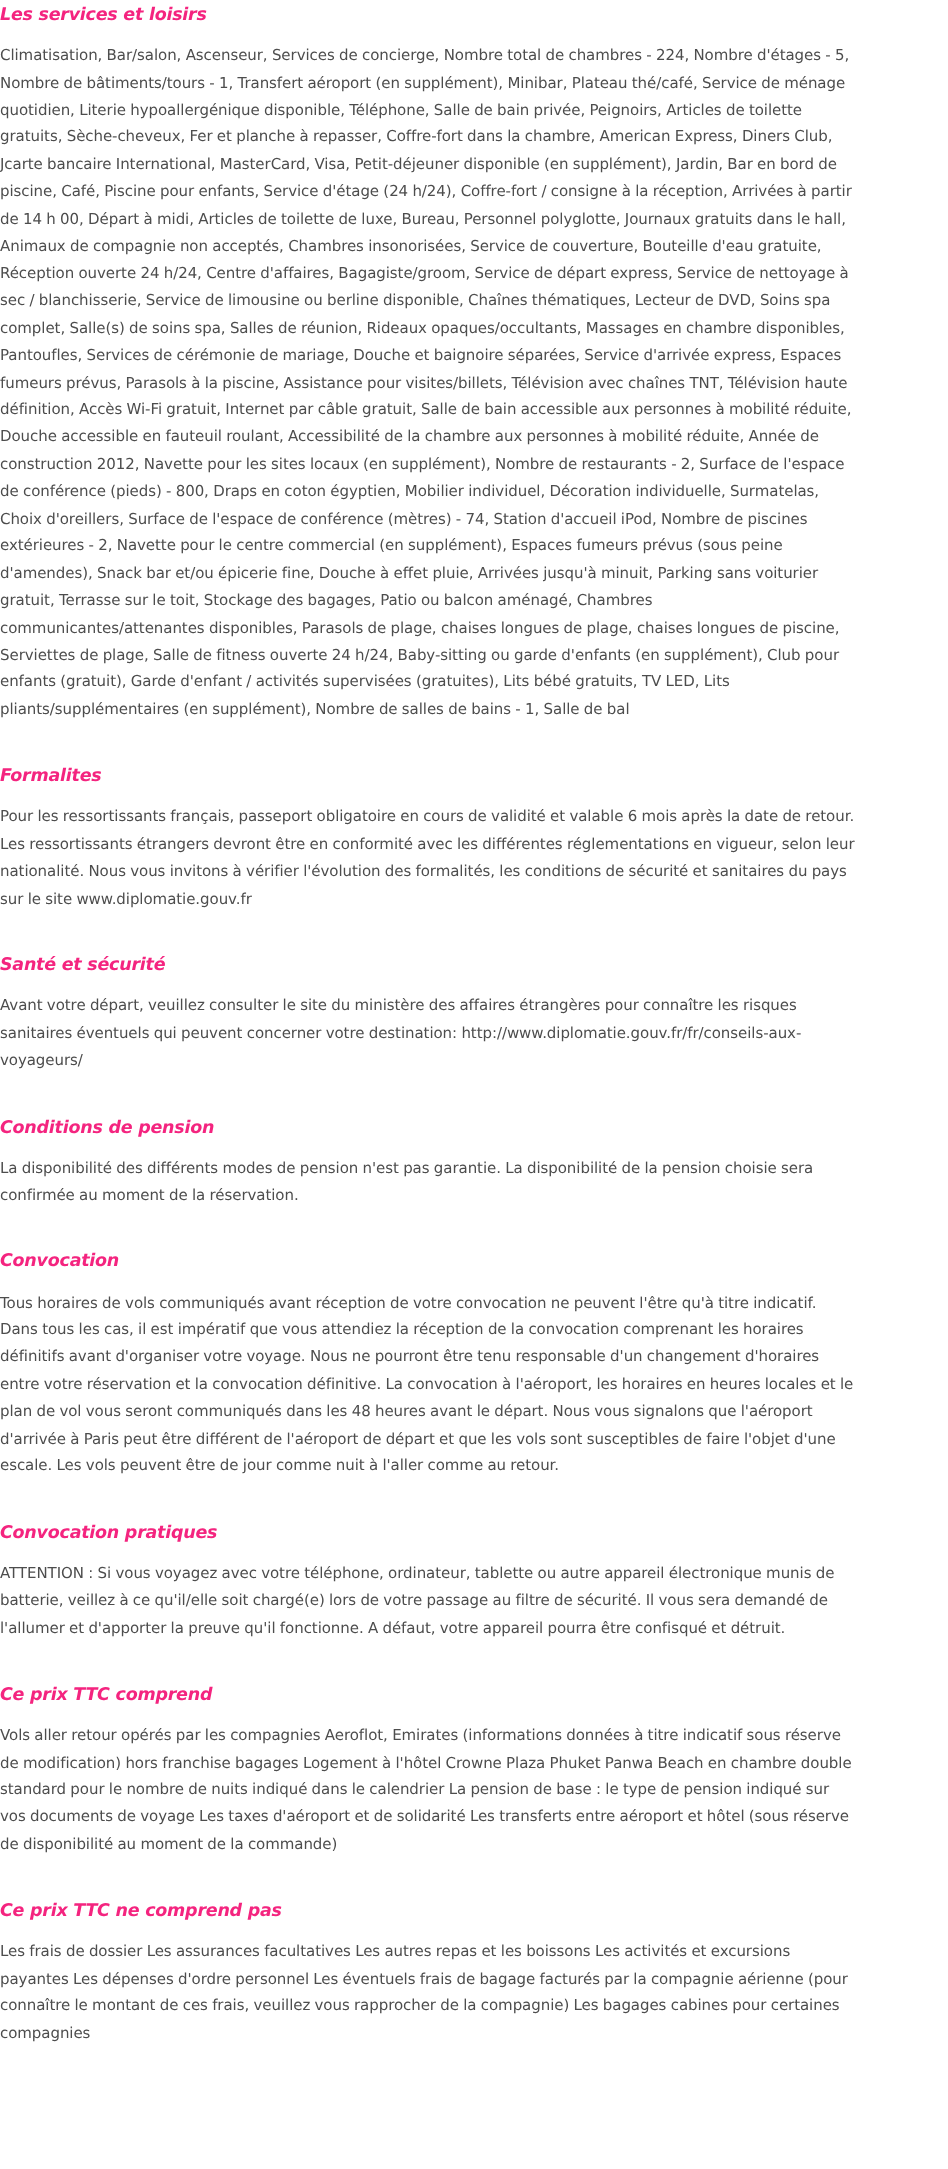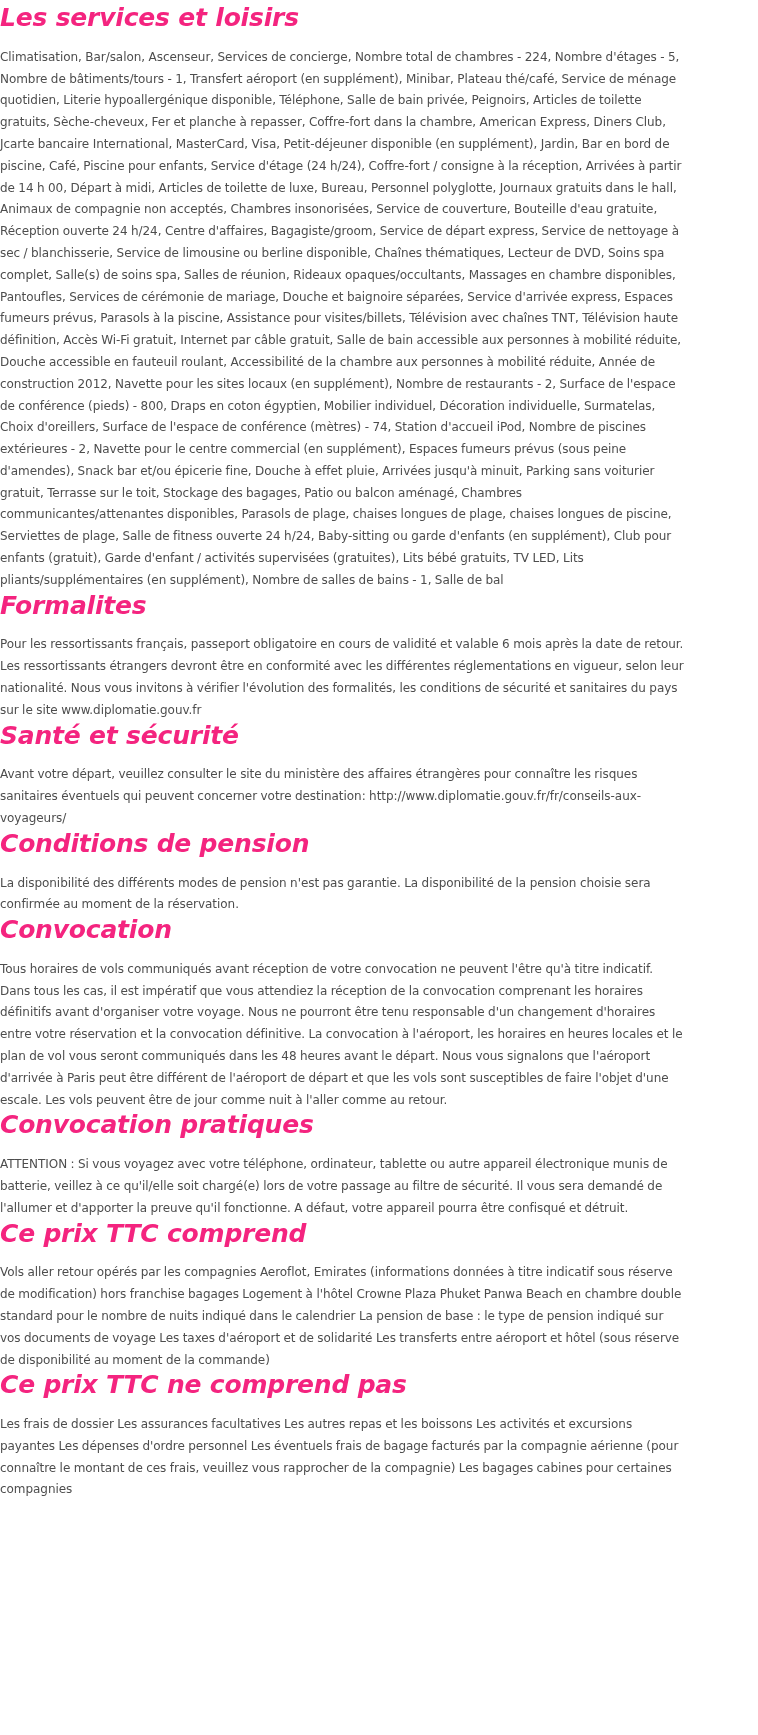--- a/index.html
+++ b/index.html
@@ -17,26 +17,27 @@
   .page {
     width: 758px;
     box-sizing: border-box;
     padding: 0 72px 0 0;
     background: #ffffff;
   }
   .section {
     margin: 0;
   }
   .section + .section {
+    margin-top: 34px;
   }
   h2.section-title {
     font-family: "DejaVu Sans", "Liberation Sans", sans-serif;
     font-style: italic;
     font-weight: 700;
-    font-size: 25px;
+    font-size: 14px;
     line-height: 1.15;
     letter-spacing: -0.2px;
     margin: 0 0 14px 0;
     padding: 0;
     color: #f4247f;
     white-space: nowrap;
   }
   p.section-body {
     font-family: "DejaVu Sans", "Liberation Sans", sans-serif;
     font-weight: 400;

